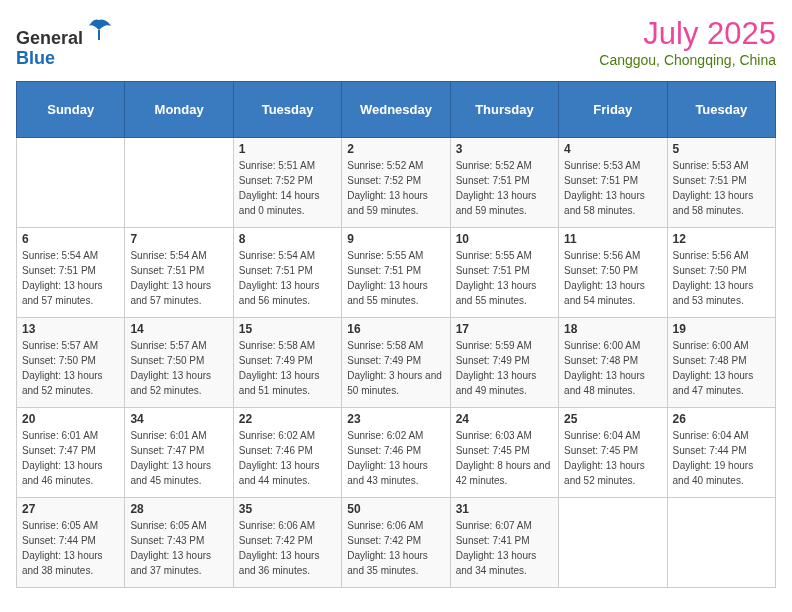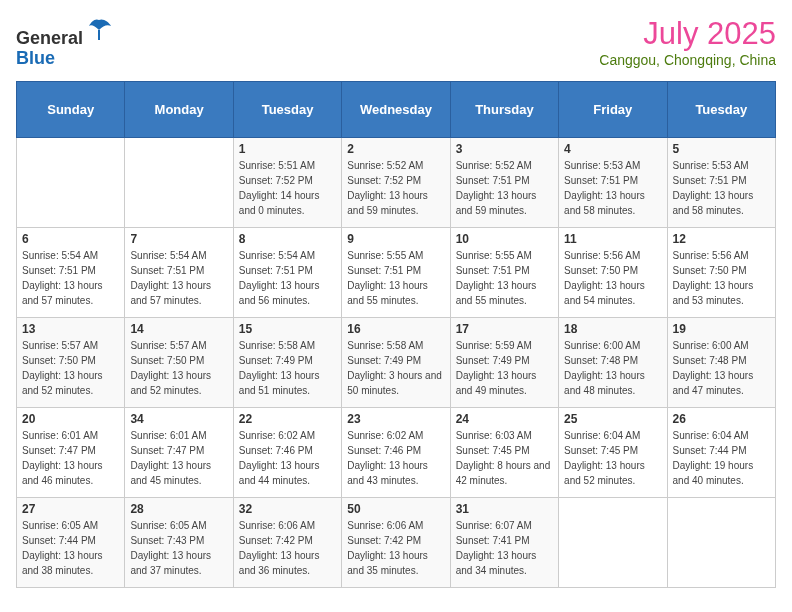--- a/index.html
+++ b/index.html
@@ -351,21 +351,21 @@
       </td>
         <td>
         <span class="day-number">28</span>
         <div class="day-info">
           <span>Sunrise: 6:05 AM</span><br>
           <span>Sunset: 7:43 PM</span><br>
           <span>Daylight: 13 hours and 37 minutes.</span>
         </div>
       </td>
         <td>
-        <span class="day-number">32</span>
+        <span class="day-number">35</span>
         <div class="day-info">
           <span>Sunrise: 6:06 AM</span><br>
           <span>Sunset: 7:42 PM</span><br>
           <span>Daylight: 13 hours and 36 minutes.</span>
         </div>
       </td>
         <td>
         <span class="day-number">50</span>
         <div class="day-info">
           <span>Sunrise: 6:06 AM</span><br>

